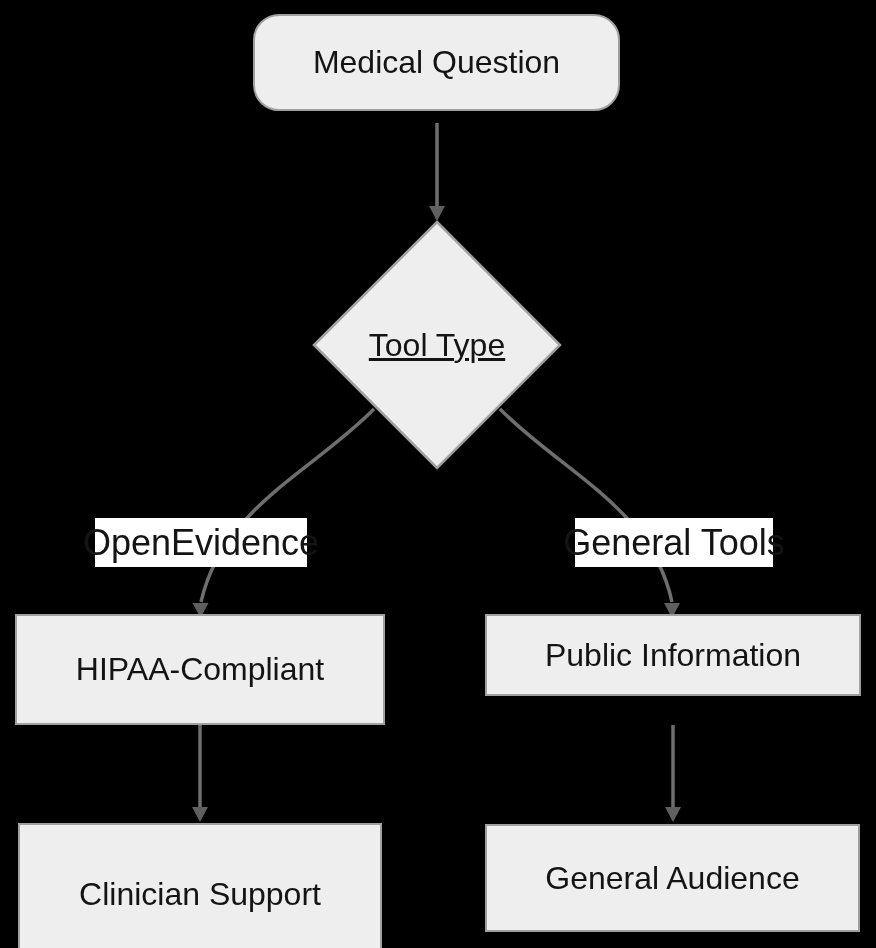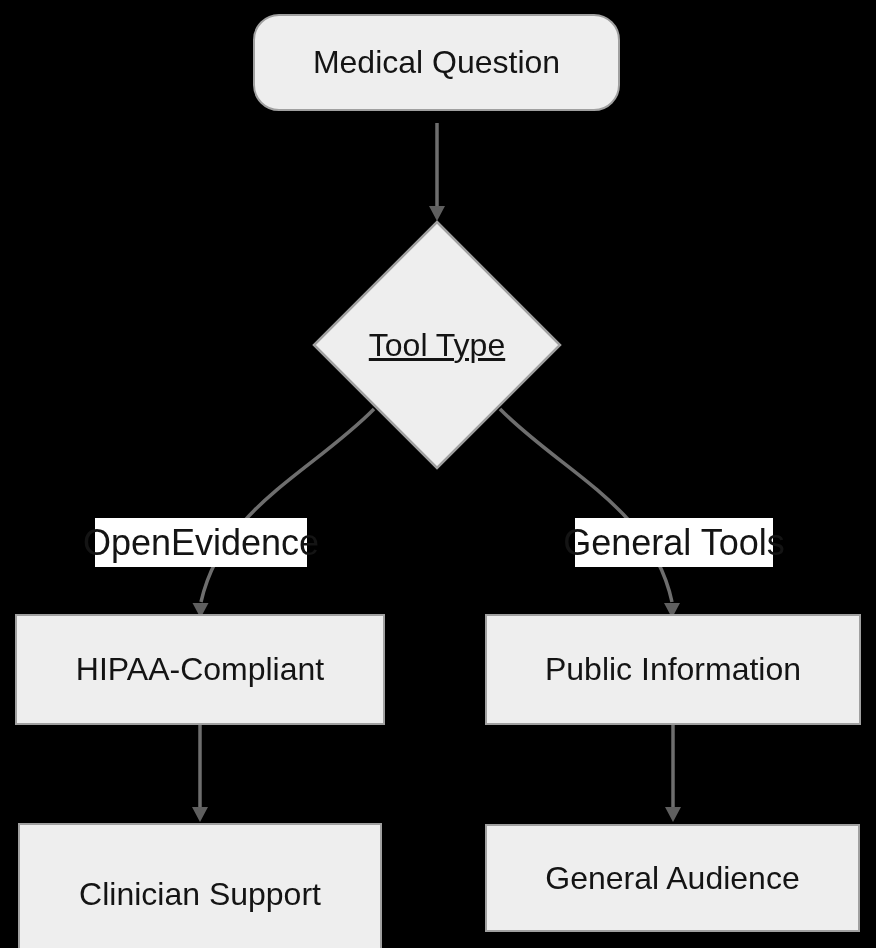--- a/index.html
+++ b/index.html
@@ -69,21 +69,21 @@
     color: var(--text);
     font-size: 36px;
     display: flex;
     align-items: center;
     justify-content: center;
     white-space: nowrap;
   }
   
   #node-medical-question   { left: 253px; top: 14px;  width: 367px; height: 97px; border-radius: 26px; }
   #node-hipaa-compliant    { left: 15px;  top: 614px; width: 370px; height: 111px; }
-  #node-public-information { left: 485px; top: 614px; width: 376px; height: 111px; }
+  #node-public-information { left: 485px; top: 614px; width: 376px; height: 82px; }
   #node-clinician-support  { left: 18px;  top: 823px; width: 364px; height: 142px; }
   #node-general-audience   { left: 485px; top: 824px; width: 375px; height: 108px; }
   #node-tool-type-label    { left: 337px; top: 320px; width: 200px; height: 50px; }
   #edge-label-openevidence { left: 95px;  top: 518px; width: 212px; height: 49px; }
   #edge-label-general-tools{ left: 575px; top: 518px; width: 198px; height: 49px; }
 </style>
 </head>
 <body>
 
 <div id="canvas">

